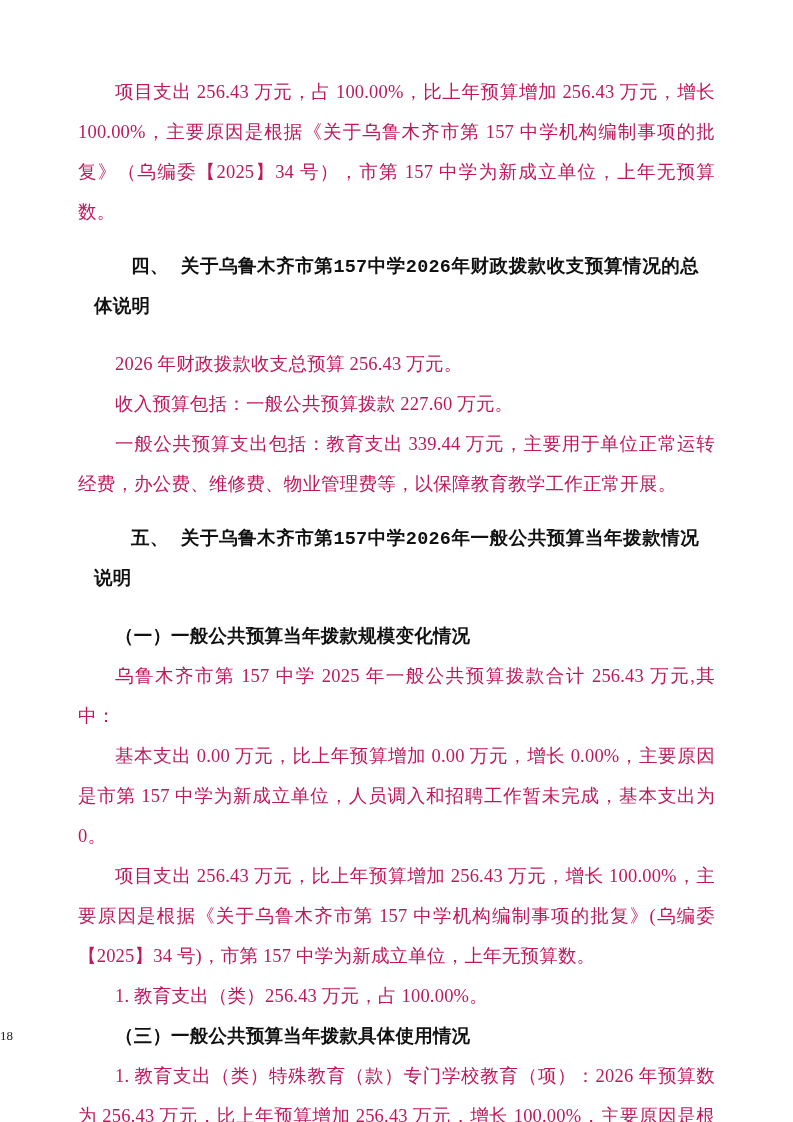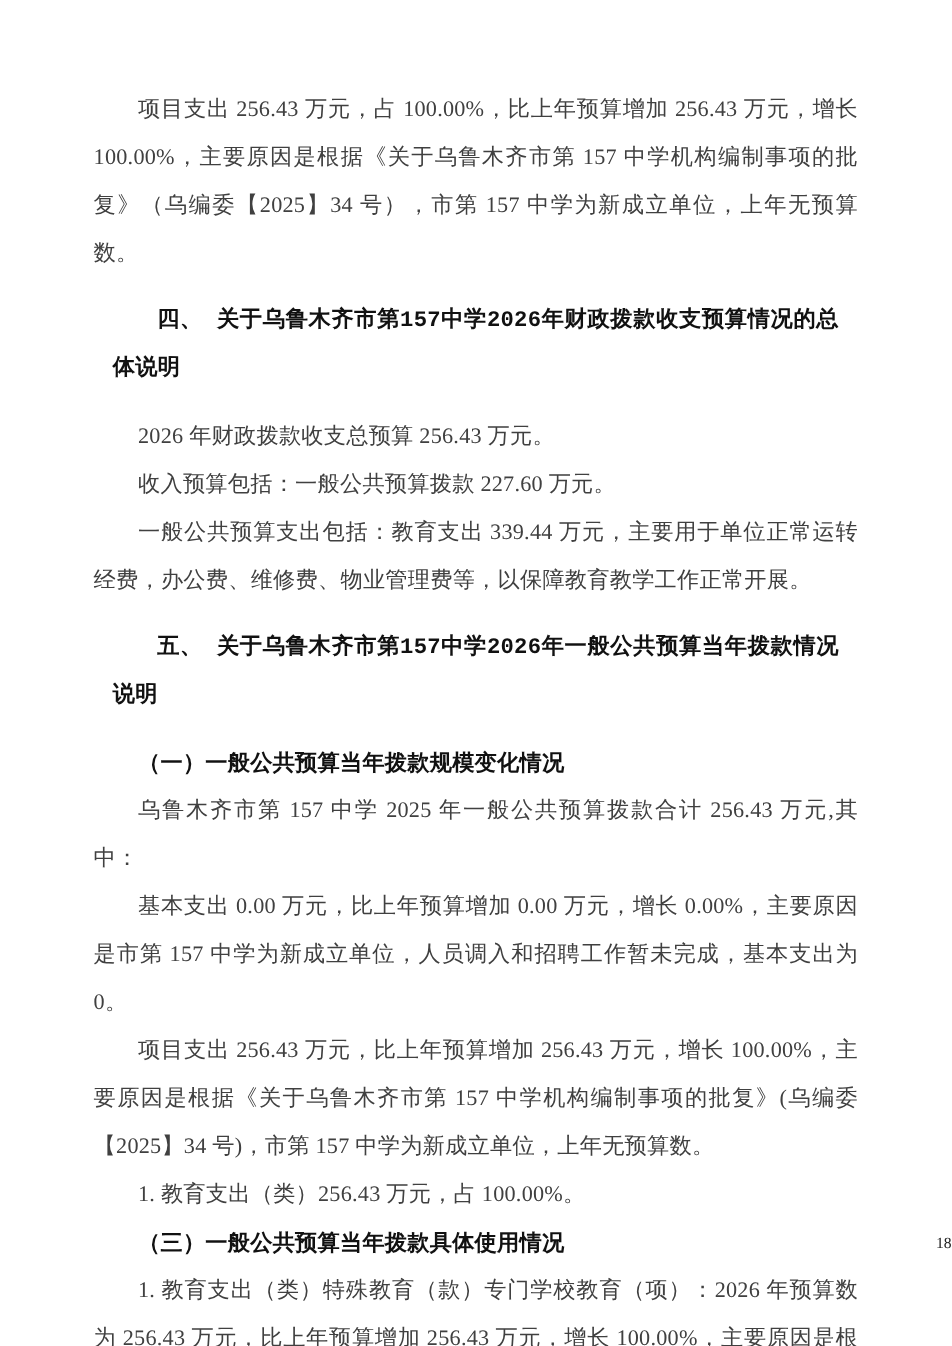--- a/index.html
+++ b/index.html
@@ -19,21 +19,21 @@
   .content {
     position: absolute;
     left: 78px;
     top: 72px;
     width: 637px;
   }
   .para {
     font-family: "Liberation Serif", "DejaVu Serif", serif;
     font-size: 18.5px;
     line-height: 40px;
-    color: #404040;
+    color: #be185d;
     text-align: justify;
     text-justify: inter-ideograph;
     margin: 0;
     letter-spacing: 0.2px;
   }
   .indent {
     text-indent: 37px;
   }
   .heading {
     font-family: Liberation Mono, monospace;
@@ -55,21 +55,21 @@
     color: #111111;
     margin: 0;
     text-indent: 37px;
     letter-spacing: 0.2px;
   }
   .page-number {
     position: absolute;
     left: 0;
     right: 0;
     top: 1028px;
-    text-align: right;
+    text-align: left;
     font-family: "Liberation Serif", "DejaVu Serif", serif;
     font-size: 13px;
     color: #222222;
   }
 </style>
 </head>
 <body>
 
 <div class="page">
 

